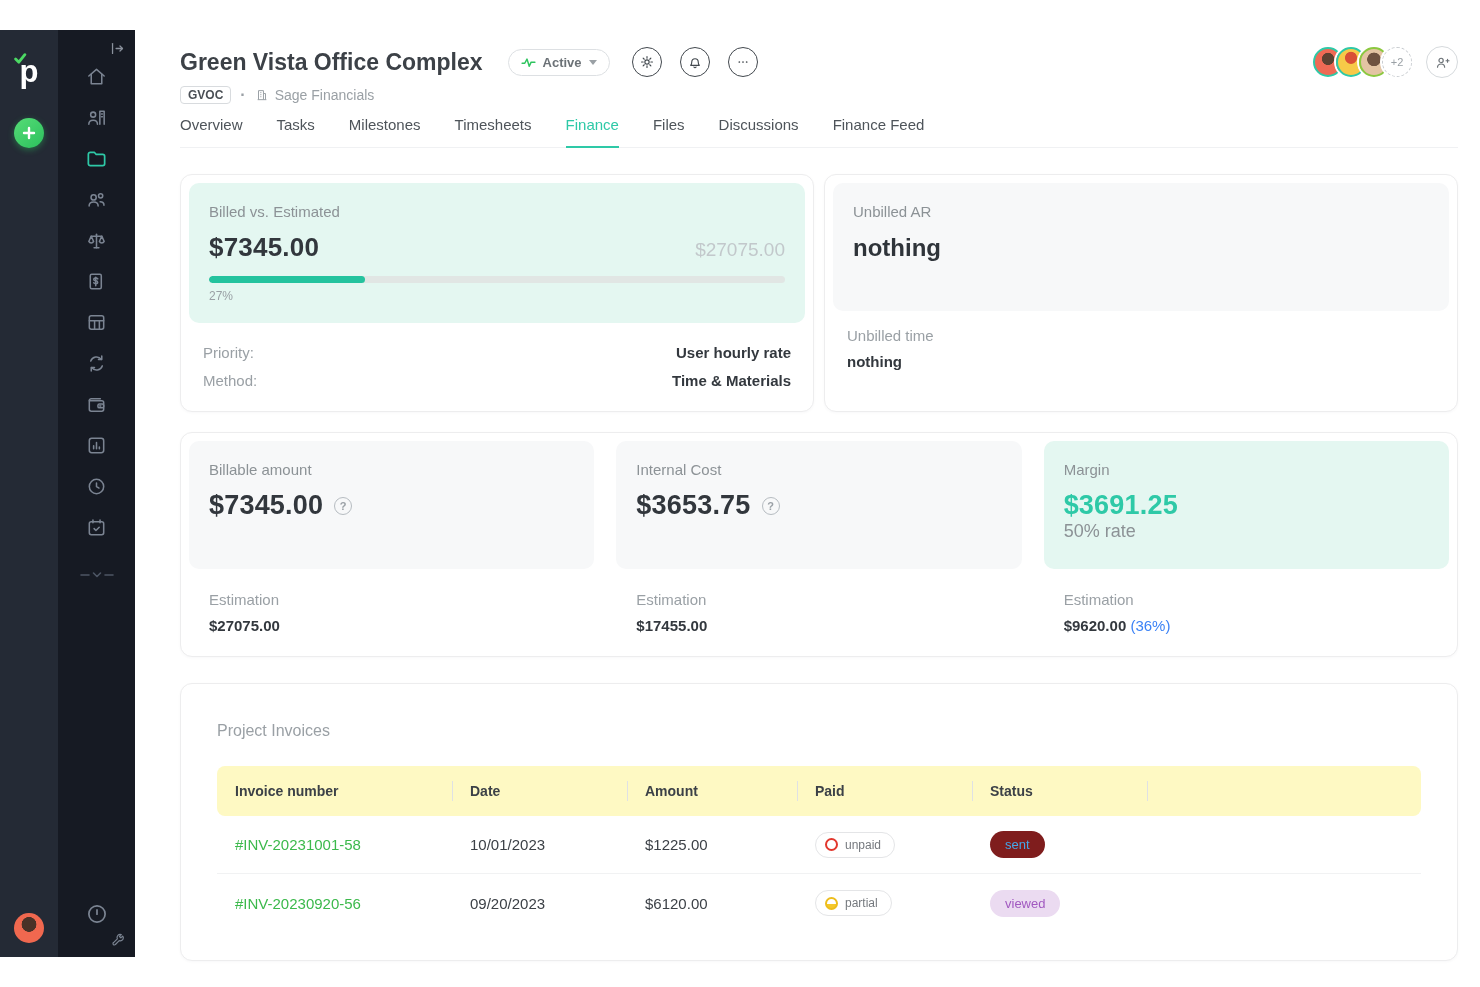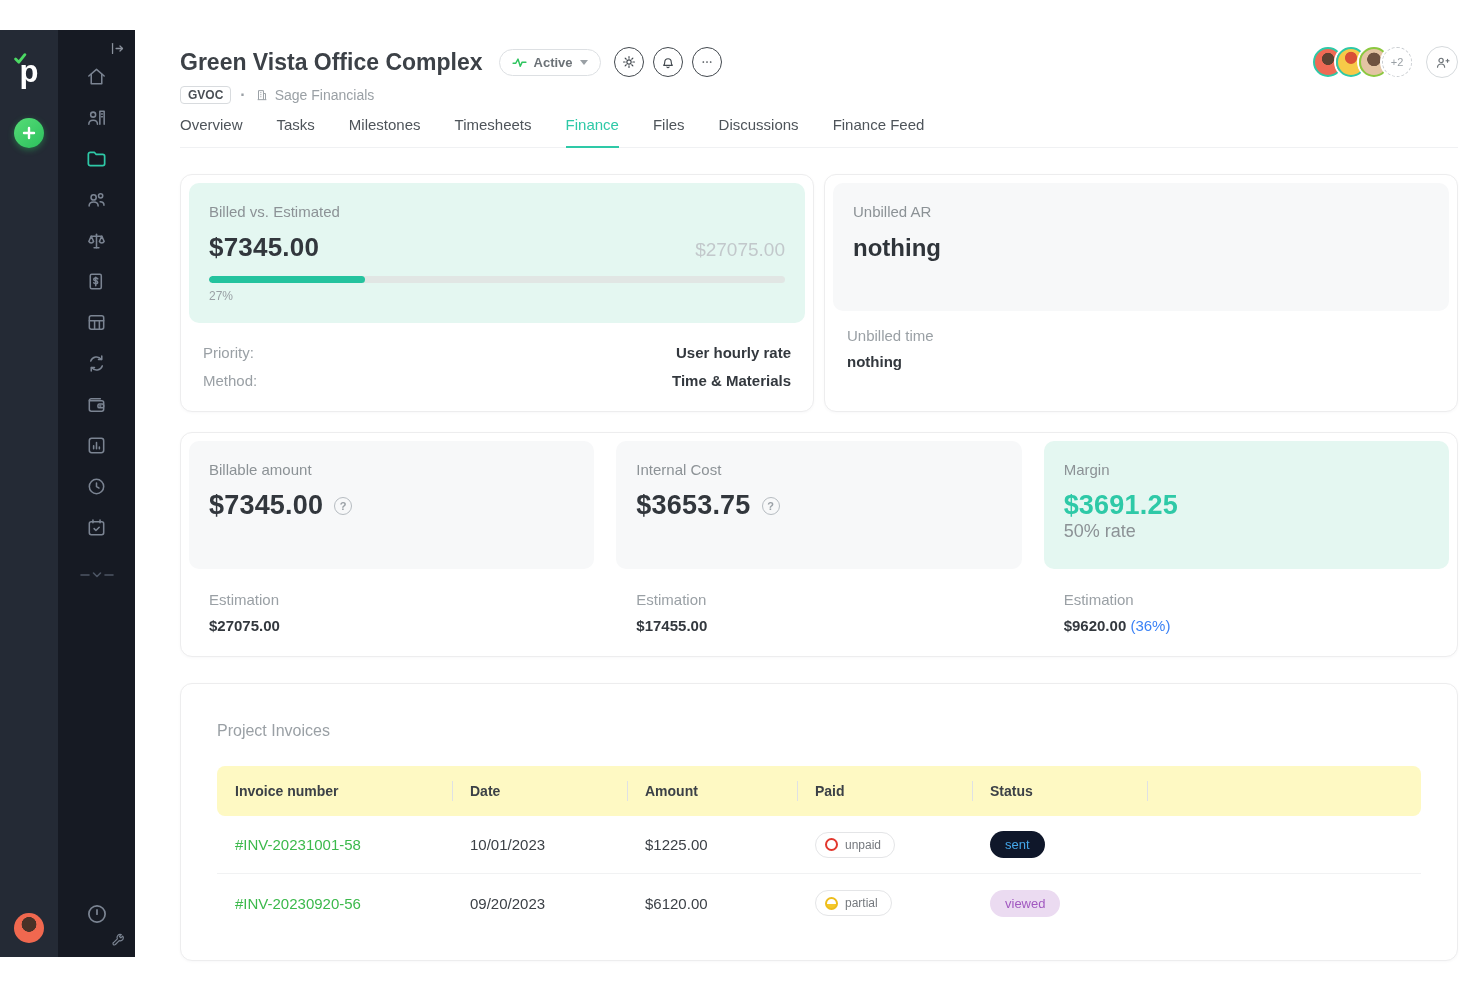--- a/index.html
+++ b/index.html
@@ -30,21 +30,21 @@
   .col-spacer { flex:1; }
   .timer-wrap { color:#7b8492; margin-bottom:6px; cursor:pointer; }
   .wrench-wrap { align-self:flex-end; padding:0 9px 8px 0; color:#7b8492; cursor:pointer; }
   .corner-patch { position:absolute; left:135px; top:30px; width:30px; height:34px; background:#fff;
     border-top-left-radius:14px; display:flex; align-items:center; justify-content:center; color:#3c4147; cursor:pointer; }
 
   
   .content { position:absolute; left:135px; top:0; width:1345px; height:987px; background:#fff; }
   .content-inner { padding:0 22px 0 45px; }
 
-  .title-row { margin-top:46px; display:flex; align-items:center; }
+  .title-row { margin-top:46px; display:flex; align-items:center;gap:9px; }
   .page-title { font-size:23px; font-weight:600; color:#3c4147; margin-right:16px; }
   .status-badge { display:inline-flex; align-items:center; gap:7px; border:1px solid #dde0e3; border-radius:16px;
     padding:5px 12px; font-size:13px; font-weight:600; color:#6c7277; cursor:pointer; background:#fff; }
   .caret-down { width:0; height:0; border-left:4px solid transparent; border-right:4px solid transparent; border-top:5px solid #9aa0a5; }
   .icon-btn { width:30px; height:30px; border:1.5px solid #42484e; border-radius:50%; background:#fff;
     display:flex; align-items:center; justify-content:center; color:#42484e; margin-left:9px; cursor:pointer; }
   .icon-btn.first { margin-left:13px; }
   .header-right { margin-left:auto; display:flex; align-items:center; }
   .avatar { width:30px; height:30px; border-radius:50%; border:2px solid #2ec9a7; box-shadow:0 0 0 2px #fff; cursor:pointer; }
   .avatar + .avatar, .overflow-badge { margin-left:-7px; }
@@ -107,21 +107,21 @@
   .trow { display:grid; grid-template-columns:235px 175px 170px 175px 175px 1fr; height:58px; align-items:center; cursor:pointer; }
   .trow:not(:last-child) { border-bottom:1px solid #f1f2f3; }
   .td { padding-left:18px; font-size:15px; color:#3c4147; }
   .inv-link { color:#3cb94c; cursor:pointer; }
   .paid-pill { display:inline-flex; align-items:center; gap:7px; border:1px solid #e4e5e7; border-radius:16px;
     background:#fff; padding:5px 13px 5px 9px; font-size:12px; color:#75797e; }
   .paid-dot { width:13px; height:13px; border-radius:50%; }
   .paid-dot.unpaid { border:2px solid #e2372d; background:#fff; }
   .paid-dot.partial { border:2px solid #edbd1c; background:linear-gradient(to top, #f5c82a 48%, #ffffff 48%); }
   .status-pill { display:inline-block; border-radius:15px; padding:6px 15px; font-size:13px; font-weight:500; }
-  .status-pill.sent { background:#0f172a; color:#44a7ea; }
+  .status-pill.sent { background:#7f1d1d; color:#44a7ea; }
   .status-pill.viewed { background:#ebdbf1; color:#a159c0; }
 </style>
 </head>
 <body>
 
 <div class="sidebar">
   <div class="rail">
     <div class="logo">
       <svg width="13" height="13" viewBox="0 0 12 12">
           <polyline points="1.5,5.5 4.5,8.5 10,1.5" fill="none" stroke="#4cd964" stroke-width="2.6" stroke-linecap="round" stroke-linejoin="round"></polyline>

